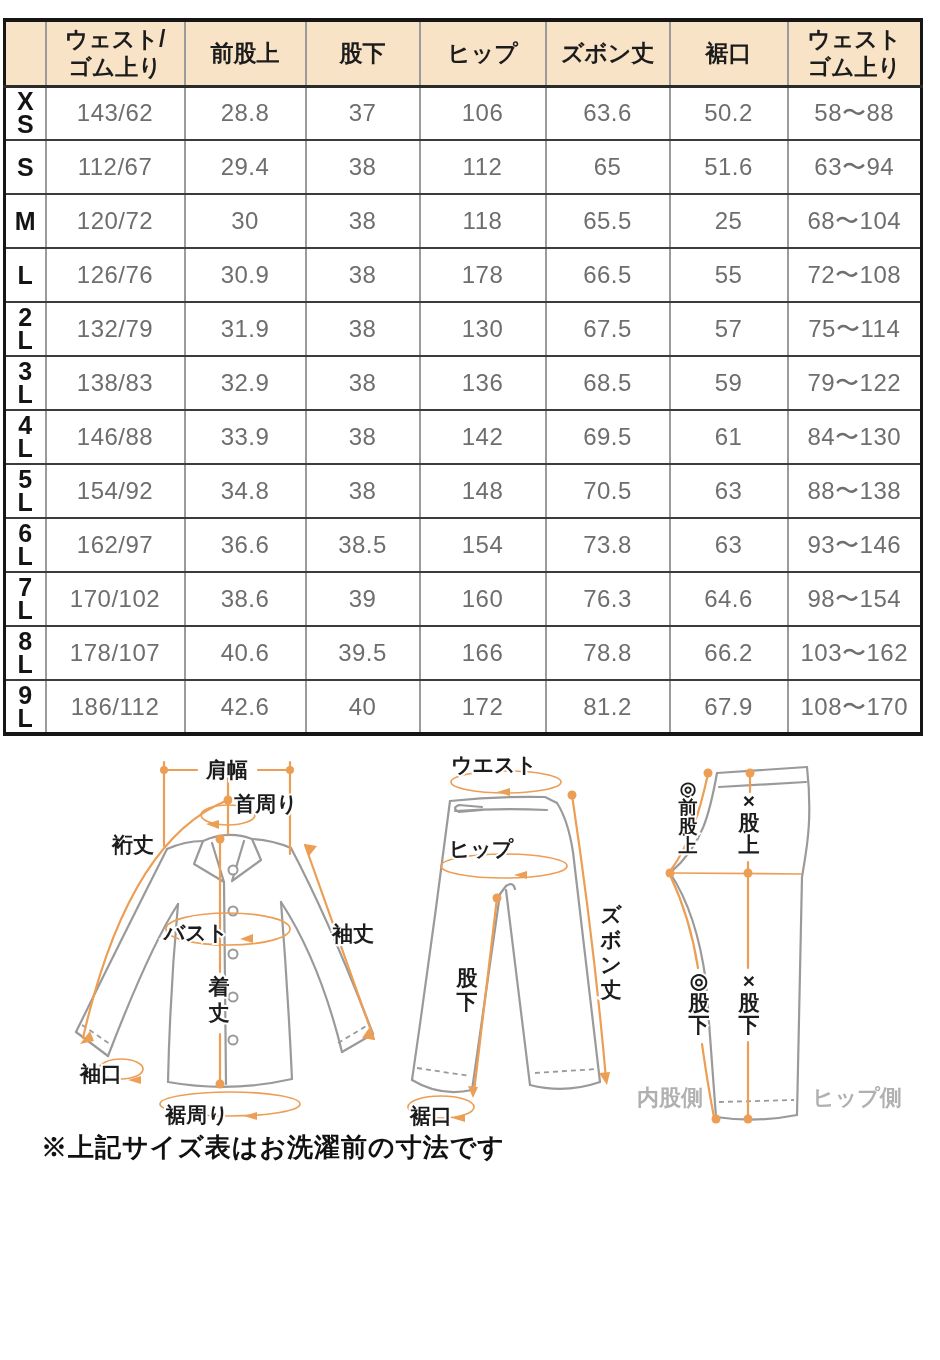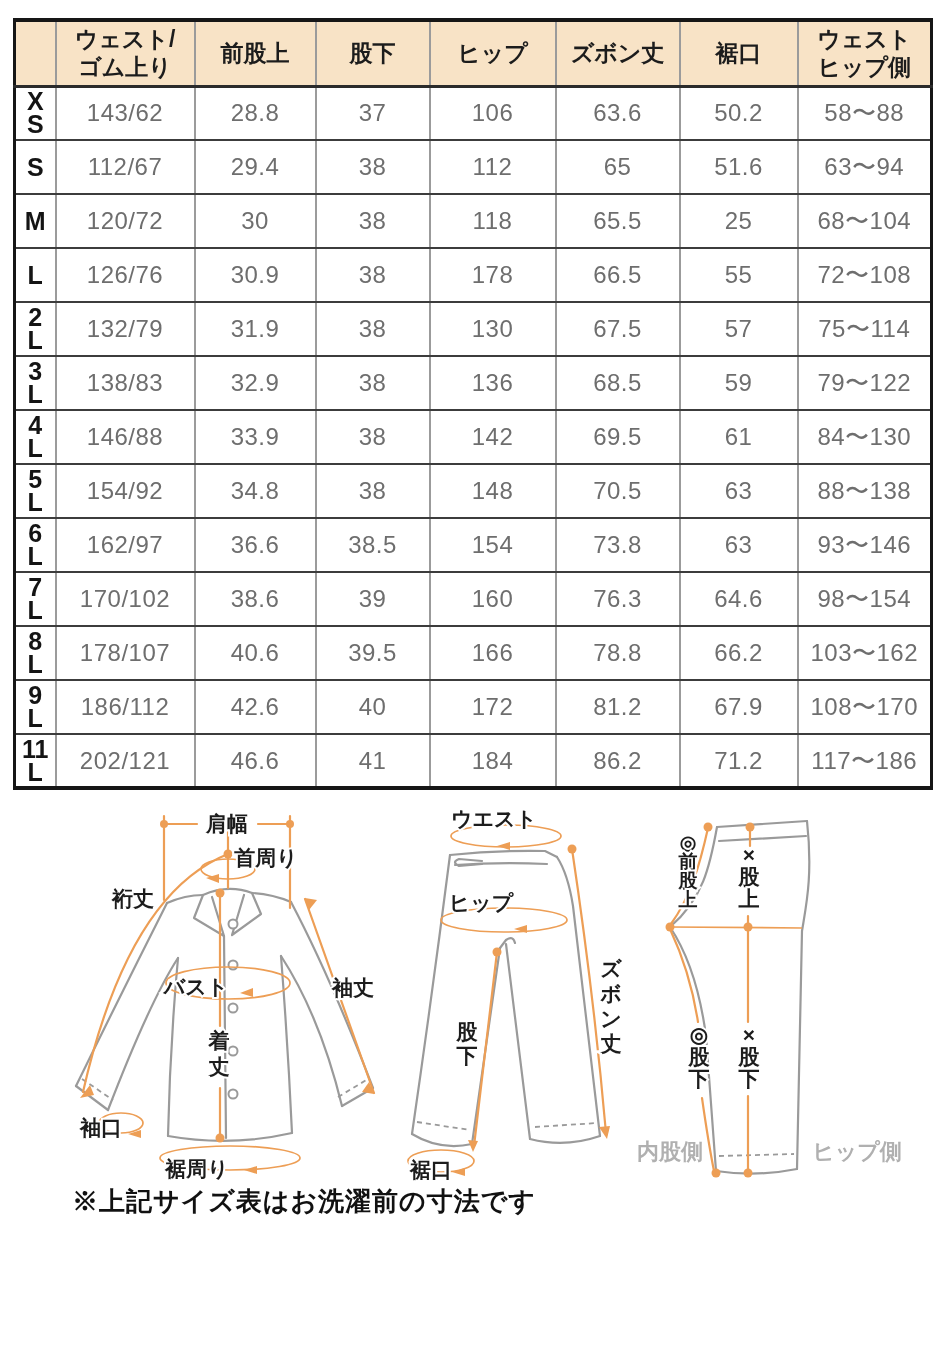--- a/index.html
+++ b/index.html
@@ -4,21 +4,21 @@
 <style>
   :root{
     --header_bg:#f8e3c6; --accent:#ed9e55; --garment:#9a9a9a;
     --value_text:#6e6e6e; --header_text:#1c1c1c; --muted:#b0b0b0;
     --line_dark:#3c3c3c; --line_gray:#9b9b9b; --frame:#161616;
   }
   *{box-sizing:border-box}
   html,body{margin:0;padding:0}
   body{width:940px;height:1360px;background:#fff;font-family:"Liberation Sans",sans-serif;overflow:hidden}
 
-  table.size{border-collapse:collapse;table-layout:fixed;width:917px;margin:18px 0 0 13px;
+  table.size{border-collapse:collapse;table-layout:fixed;width:917px;margin:18px 0 0 3px;
     border:3px solid var(--frame);border-top-width:4px;border-bottom-width:4px}
   table.size th,table.size td{
     border-left:2px solid var(--line_gray);border-right:2px solid var(--line_gray);
     border-top:2px solid var(--line_dark);border-bottom:2px solid var(--line_dark);
     text-align:center;vertical-align:middle;padding:0}
   table.size thead th{background:var(--header_bg);height:66px;font-size:23px;font-weight:700;
     color:var(--header_text);white-space:pre-line;line-height:1.25;border-bottom:3px solid #2b2b2b}
   table.size tbody th.size-cell{height:54px;font-size:25px;font-weight:600;color:#141414;
     white-space:pre-line;line-height:.92;background:#fff}
   table.size tbody td{height:54px;font-size:24px;color:var(--value_text);letter-spacing:.5px;background:#fff}
@@ -28,21 +28,21 @@
   .gf{fill:#fff;stroke:var(--garment);stroke-width:2}
   .gd{stroke:var(--garment);stroke-width:1.8;fill:none;stroke-dasharray:5 4}
   .o{stroke:var(--accent);stroke-width:2.2;fill:none;stroke-linecap:round}
   .ot{stroke:var(--accent);stroke-width:1.7;fill:none}
   .dot{fill:var(--accent);stroke:none}
   .arr{fill:var(--accent);stroke:none}
   .lbl{font-family:"Liberation Sans",sans-serif;font-size:21px;font-weight:700;fill:var(--header_text);
     stroke:#fff;stroke-width:4;paint-order:stroke;text-anchor:middle}
   .lbl-muted{font-family:"Liberation Sans",sans-serif;font-size:22px;font-weight:700;fill:var(--muted);
     stroke:none;text-anchor:middle}
-  .note{margin:0 0 0 72px;font-size:26px;font-weight:700;color:#111;letter-spacing:1px}
+  .note{margin:0 0 0 41px;font-size:26px;font-weight:700;color:#111;letter-spacing:1px}
 </style>
 </head>
 <body>
 
 <table class="size">
   <colgroup>
     <col style="width:41px">
       <col style="width:139px">
       <col style="width:121px">
       <col style="width:114px">
@@ -55,21 +55,21 @@
     <tr id="header-row">
         <th></th>
         <th>ウェスト/
 ゴム上り</th>
         <th>前股上</th>
         <th>股下</th>
         <th>ヒップ</th>
         <th>ズボン丈</th>
         <th>裾口</th>
         <th>ウェスト
-ヒップ側</th>
+ゴム上り</th>
       </tr>
   </thead>
   <tbody id="table-body">
       <tr>
         <th class="size-cell">X
 S</th>
         <td>143/62</td>
         <td>28.8</td>
         <td>37</td>
         <td>106</td>
@@ -187,31 +187,20 @@
       <tr>
         <th class="size-cell">9
 L</th>
         <td>186/112</td>
         <td>42.6</td>
         <td>40</td>
         <td>172</td>
         <td>81.2</td>
         <td>67.9</td>
         <td>108〜170</td>
-      </tr>
-      <tr>
-        <th class="size-cell">11
-L</th>
-        <td>202/121</td>
-        <td>46.6</td>
-        <td>41</td>
-        <td>184</td>
-        <td>86.2</td>
-        <td>71.2</td>
-        <td>117〜186</td>
       </tr>
     </tbody>
 </table>
 
 <svg class="diagram-strip" width="940" height="388" viewBox="0 0 940 388">
 
   <g>
 
     <path class="g" d="M167,107 Q120,200 76,290"></path>
     <path class="g" d="M76,290 L108,314"></path>

